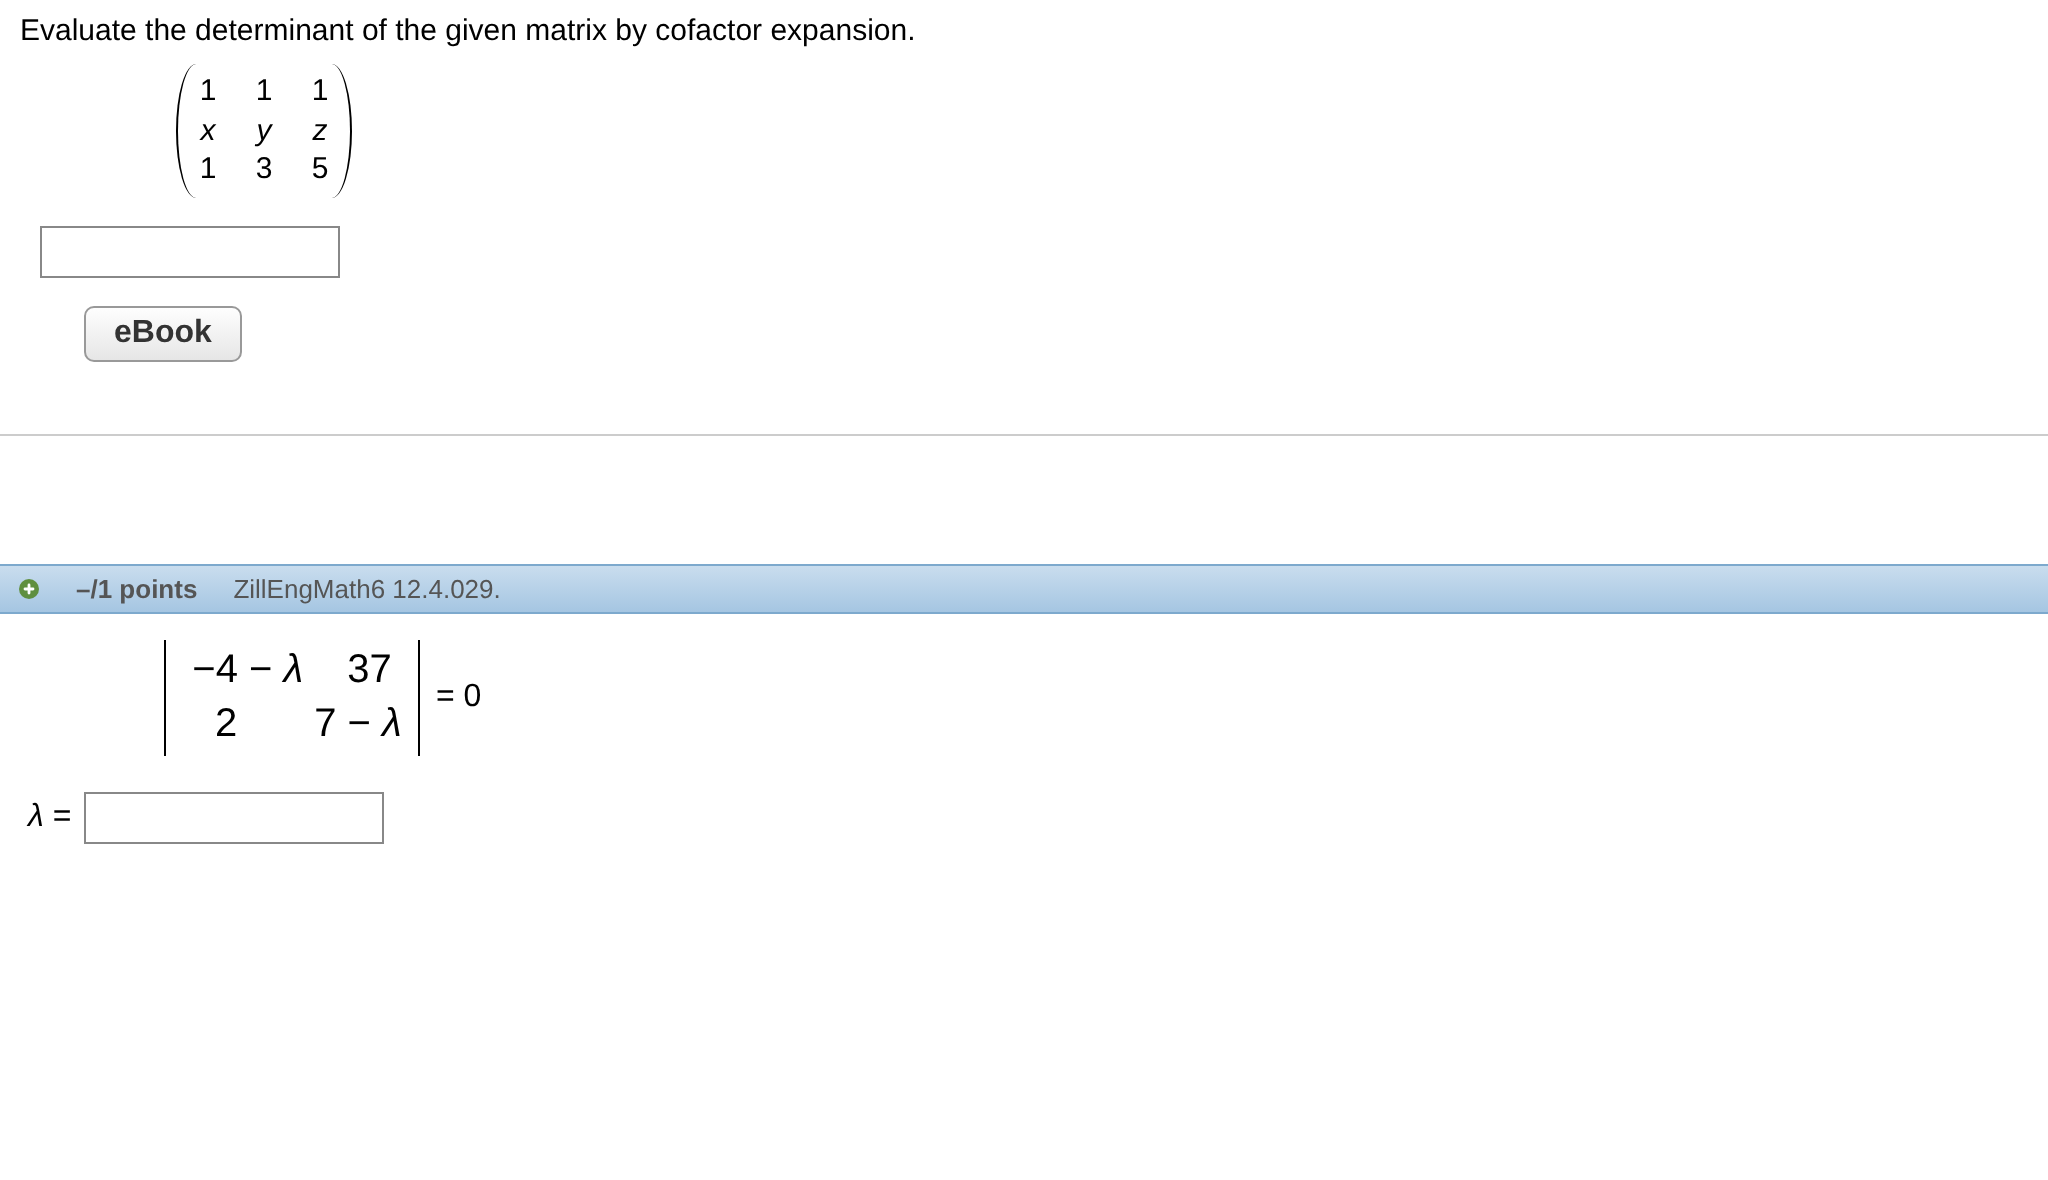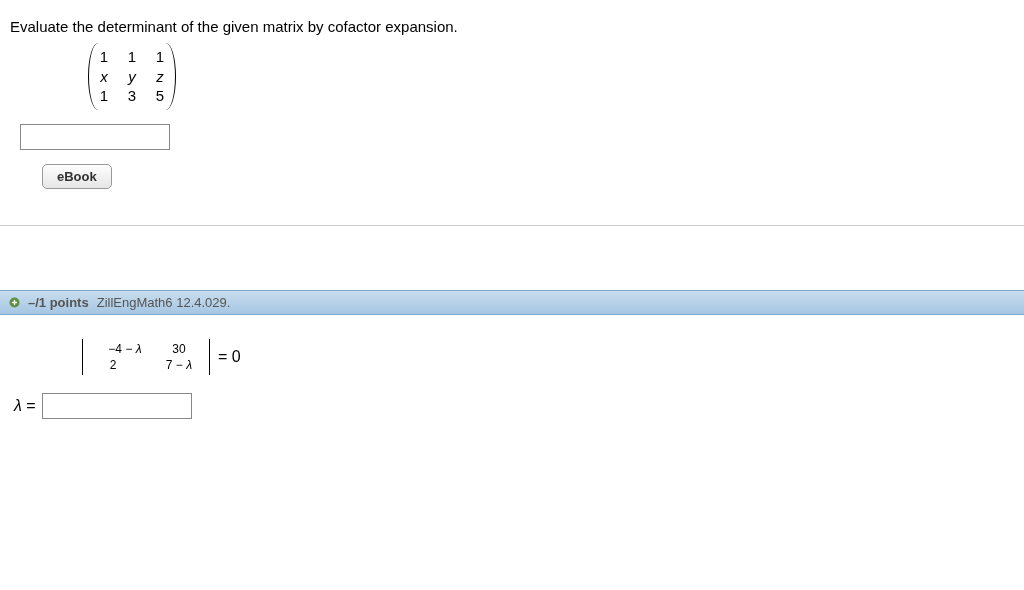--- a/index.html
+++ b/index.html
@@ -6,21 +6,21 @@
   body {
     margin: 0;
     padding: 0;
     font-family: Verdana, Geneva, sans-serif;
     font-size: 15px;
     color: #000;
     background: #fff;
     width: 1024px;
   }
   .section {
-    padding: 16px 10px 10px 10px;
+    padding: 5px 10px 10px 10px;
   }
   .prompt {
     margin: 2px 0 8px 0;
     font-size: 15px;
   }
   .matrix-wrap {
     margin-left: 78px;
     margin-top: 6px;
     margin-bottom: 14px;
   }
@@ -57,21 +57,21 @@
     width: 150px;
     height: 26px;
     border: 1px solid #888;
     padding: 2px 4px;
     font-size: 14px;
   }
   .ebook-btn {
     display: inline-block;
     margin: 14px 0 0 32px;
     padding: 4px 14px;
-    font-size: 13px;
+    font-size: 16px;
     font-weight: bold;
     color: #333;
     background: linear-gradient(#fefefe, #e6e6e6);
     border: 1px solid #999;
     border-radius: 5px;
     cursor: pointer;
   }
   .divider {
     border: none;
     border-top: 1px solid #ccc;
@@ -79,21 +79,21 @@
   }
   .question-header {
     margin-top: 64px;
     background: linear-gradient(#c9ddee, #a5c6e2);
     border-top: 1px solid #7da9cd;
     border-bottom: 1px solid #7da9cd;
     padding: 4px 8px;
     font-size: 13px;
     display: flex;
     align-items: center;
-    gap: 8px;
+    gap: 18px;
   }
   .expand-icon {
     display: inline-flex;
     width: 12px;
     height: 12px;
     align-items: center;
     justify-content: center;
   }
   .points {
     font-weight: bold;
@@ -114,21 +114,21 @@
     display: inline-block;
     border-left: 1.5px solid #000;
     border-right: 1.5px solid #000;
     padding: 2px 8px;
   }
   .drow {
     display: flex;
     gap: 22px;
     justify-content: center;
     line-height: 1.35;
-    font-size: 12px;
+    font-size: 20px;
   }
   .dcell { min-width: 44px; text-align: center; }
   .dcell.narrow { min-width: 20px; }
   .lambda-row {
     margin-top: 18px;
     margin-left: 4px;
     display: flex;
     align-items: center;
     gap: 6px;
     font-size: 16px;
@@ -189,21 +189,21 @@
   <span class="points">–/1 points</span>
   <span class="qref">ZillEngMath6 12.4.029.</span>
 </div>
 
 <div class="section">
 
   <div class="det-wrap">
     <span class="det">
       <span class="drow">
         <span class="dcell">−4 − <span class="ital">λ</span></span>
-        <span class="dcell narrow">30</span>
+        <span class="dcell narrow">37</span>
       </span>
       <span class="drow">
         <span class="dcell">2</span>
         <span class="dcell">7 − <span class="ital">λ</span></span>
       </span>
     </span>
     <span>= 0</span>
   </div>
 
   <div class="lambda-row">

